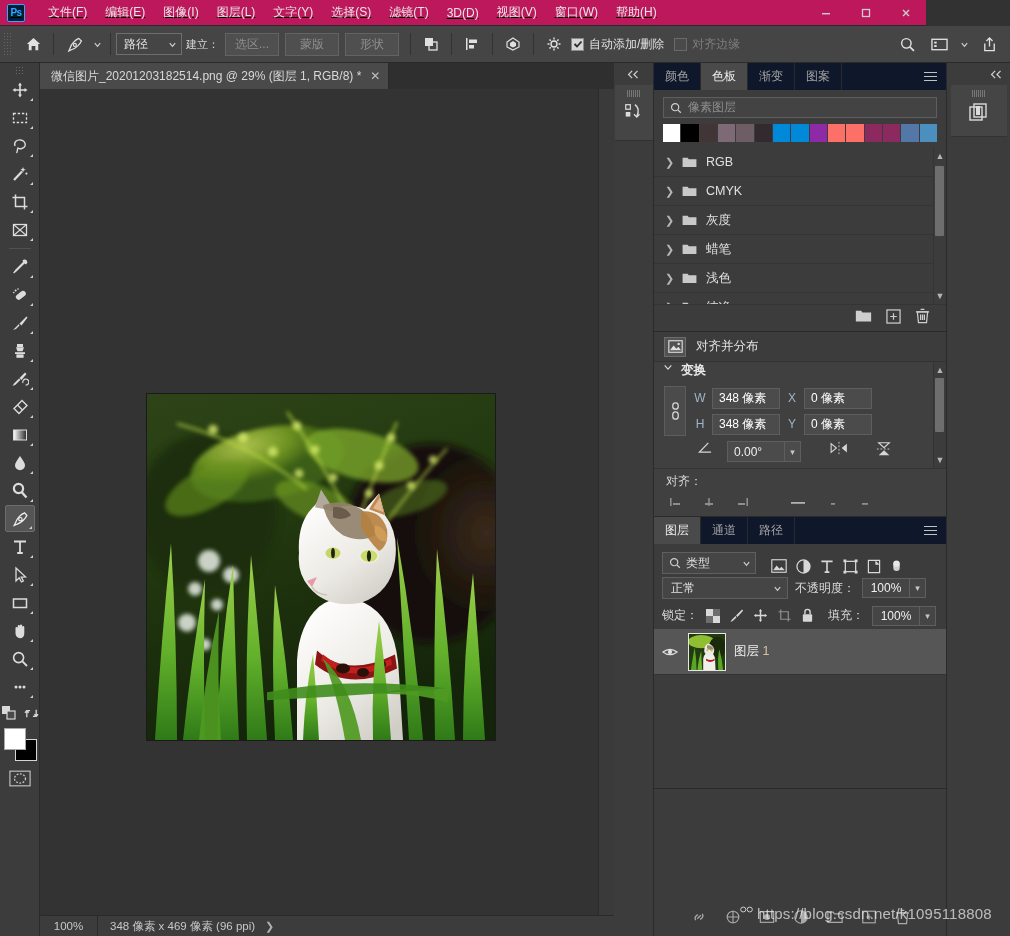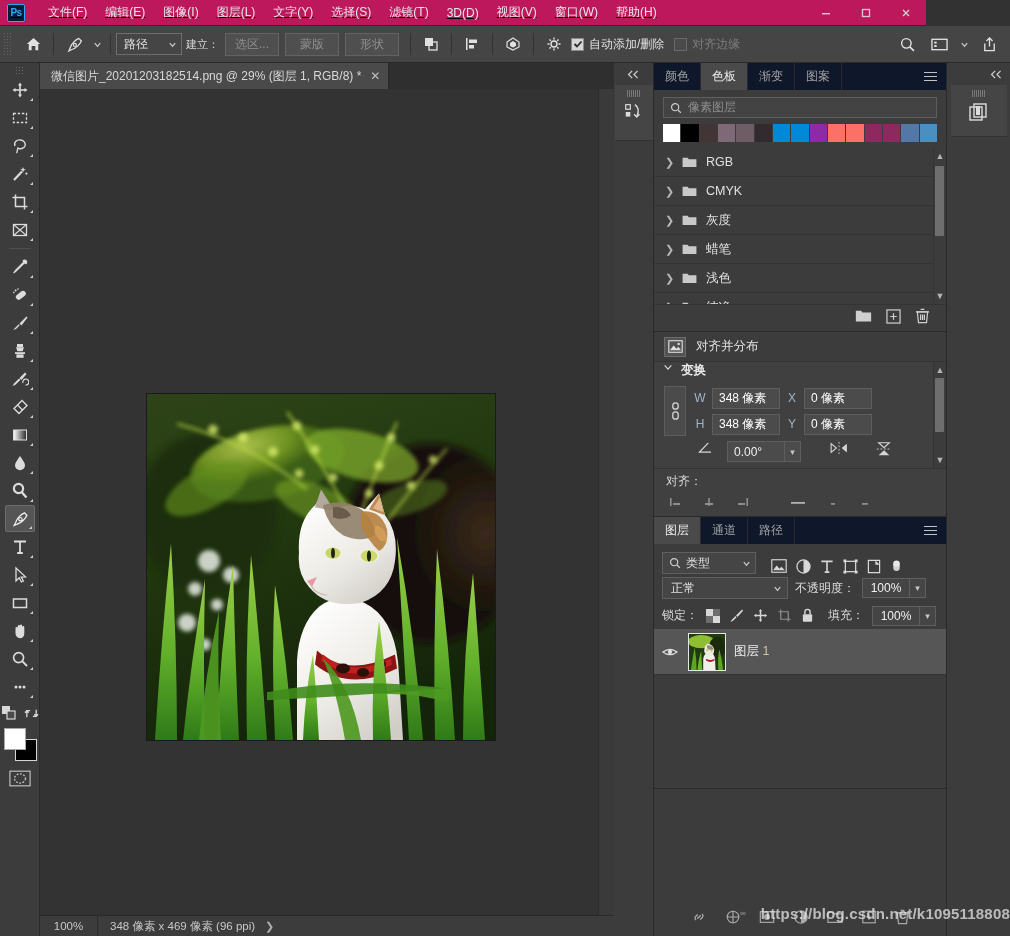--- a/index.html
+++ b/index.html
@@ -293,21 +293,21 @@
     display: flex; flex-direction: column; align-items: center;
     border-bottom: 1px solid #323232;
   }
 
   
   .watermark {
     position: absolute; left: 740px; top: 905px; width: 270px;
     color: rgba(236,236,236,0.72); font-size: 15px; letter-spacing: .2px;
     white-space: nowrap; pointer-events: none;
   }
-  .wm-link { display: flex; align-items: center; gap: 15px; font-weight: bold; }
+  .wm-link { display: flex; gap: 4px; }
   .panel-bottom-icons {
     position: absolute; left: 654px; top: 902px; width: 292px; height: 30px;
     display: flex; align-items: center; justify-content: center; gap: 18px;
     background: #3c3c3c;
   }
   svg { shape-rendering: geometricPrecision; }
 </style>
 </head>
 <body>
 

